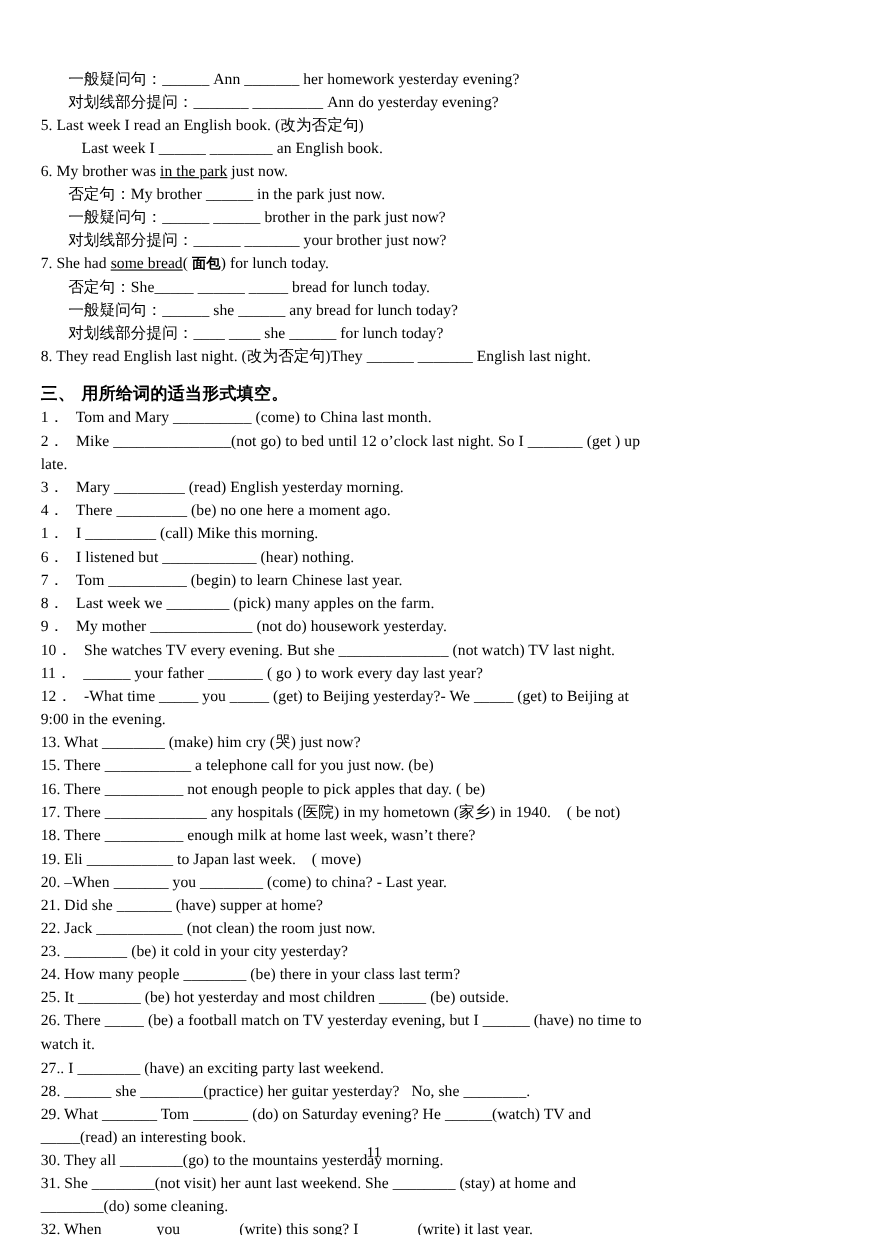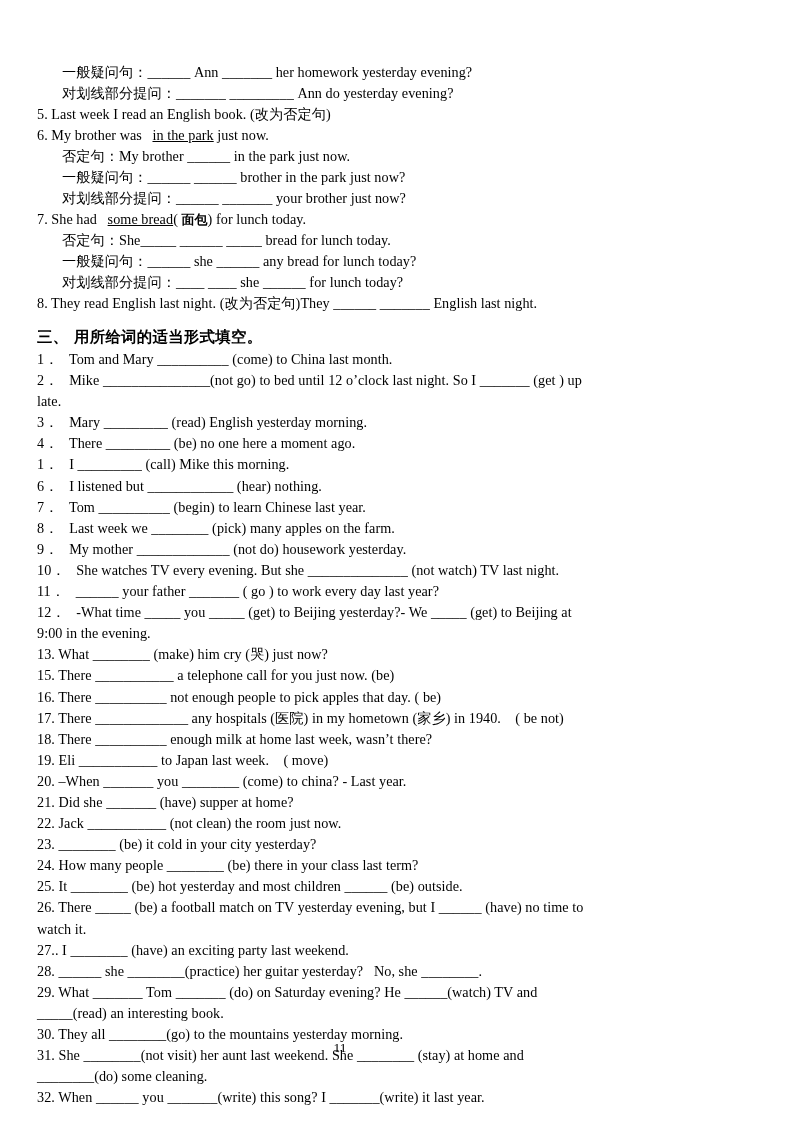--- a/index.html
+++ b/index.html
@@ -39,41 +39,42 @@
     font-weight: bold;
   }
   .heading {
     font-weight: bold;
     font-size: 15.4px;
     line-height: 24px;
     font-family: "DejaVu Sans", sans-serif;
     letter-spacing: 0.3px;
     margin-top: 11px;
   }
-  .u { text-decoration: underline; margin-left: 7px; }
+  .u { text-decoration: underline; }
   .page-num {
     position: absolute;
     left: 0;
     top: 1040px;
     width: 680px;
     text-align: center;
     font-size: 13.5px;
     font-family: "Liberation Serif", "DejaVu Serif", serif;
   }
   .items .line { line-height: 21.1px; }
 </style>
 </head>
 <body>
 
 <div class="page">
 
   <div class="tail-block">
     <div class="line l-sub">一般疑问句：______ Ann _______ her homework yesterday evening?</div>
     <div class="line l-sub">对划线部分提问：_______ _________ Ann do yesterday evening?</div>
     <div class="line">5. Last week I read an English book. (改为否定句)</div>
+    <div class="line l-ind2">Last week I ______ ________ an English book.</div>
     <div class="line"><span>6. My brother was </span><span class="u">in the park</span><span> just now.</span></div>
     <div class="line l-sub">否定句：My brother ______ in the park just now.</div>
     <div class="line l-sub">一般疑问句：______ ______ brother in the park just now?</div>
     <div class="line l-sub">对划线部分提问：______ _______ your brother just now?</div>
     <div class="line"><span>7. She had </span><span class="u">some bread</span><span>( <span class="cn">面包</span>) for lunch today.</span></div>
     <div class="line l-sub">否定句：She_____ ______ _____ bread for lunch today.</div>
     <div class="line l-sub">一般疑问句：______ she ______ any bread for lunch today?</div>
     <div class="line l-sub">对划线部分提问：____ ____ she ______ for lunch today?</div>
     <div class="line">8. They read English last night. (改为否定句)They ______ _______ English last night.</div>
   </div>

